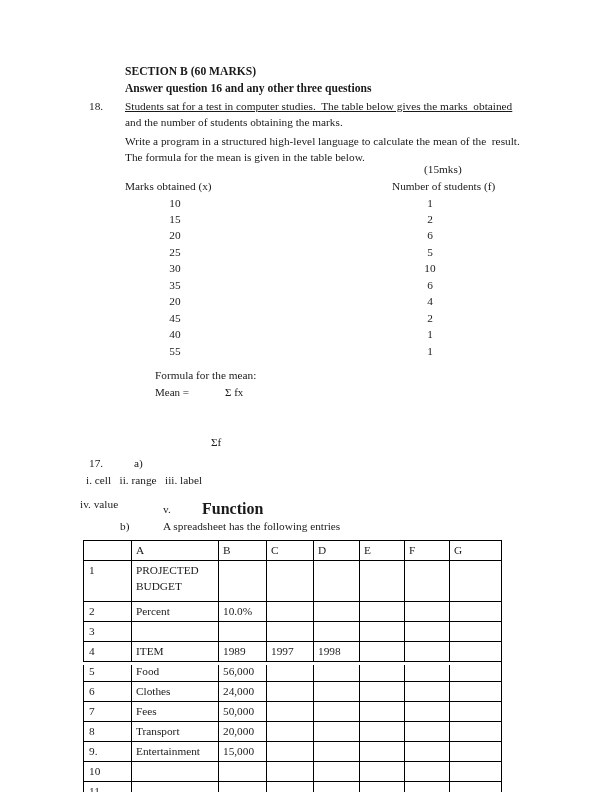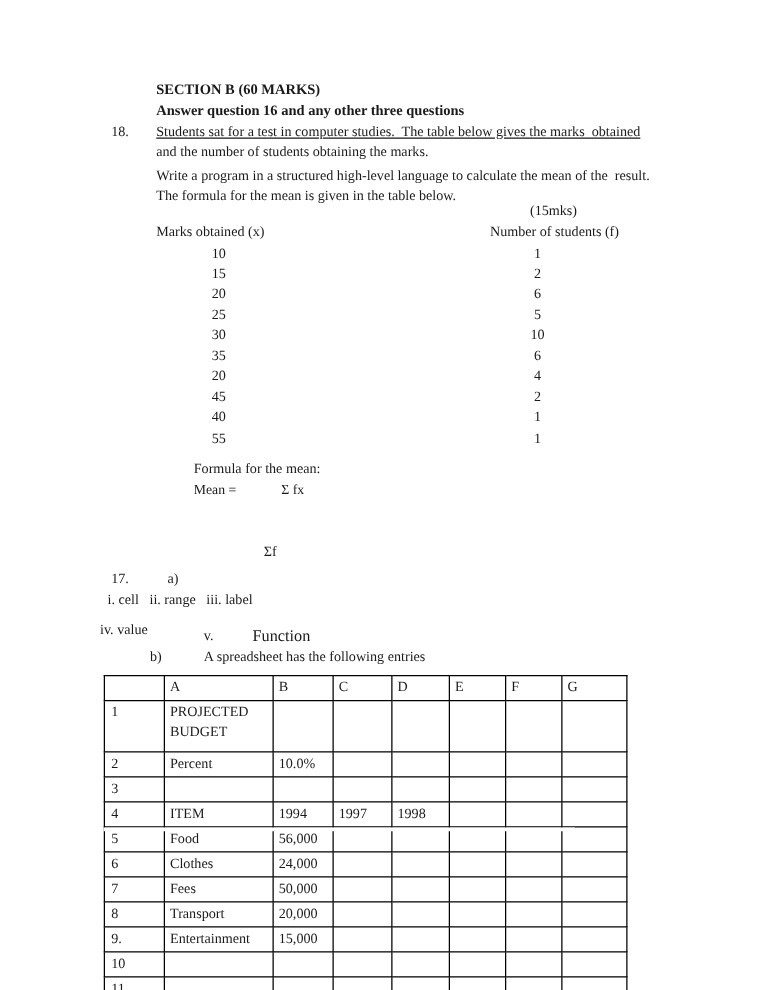--- a/index.html
+++ b/index.html
@@ -45,21 +45,21 @@
   .formula-num   { left: 155px; font-size: 11px; }
   .formula-num .sig { margin-left: 36px; }
   .formula-den   { left: 211px; font-size: 11.3px; }
 
   
   .q17-a-label { left: 134px; font-size: 11.3px; }
   .q17-a-text  { left: 163px; font-size: 11.3px; }
   .roman-line  { left: 86px;  font-size: 11.3px; }
   .roman-line2 { left: 80px;  font-size: 11.3px; }
   .q17-v-num   { left: 163px; font-size: 11.3px; }
-  .q17-v-text  { left: 202px; font-size: 13px; }
+  .q17-v-text  { left: 202px; font-size: 16px; font-weight: bold; }
   .q17-b-label { left: 120px; font-size: 11.3px; }
   .q17-b-text  { left: 163px; font-size: 11.3px; }
 
   
   #sheet {
     position: absolute;
     left: 83px;
     top: 540px;
     width: 377px;
     border-collapse: collapse;
@@ -193,21 +193,21 @@
           <td class="cB"></td>
           <td class="cC"></td>
           <td class="cD"></td>
           <td class="cE"></td>
           <td class="cF"></td>
           <td class="cG"></td>
         </tr>
         <tr class="gap-below">
           <td class="rownum">4</td>
           <td class="cA">ITEM</td>
-          <td class="cB">1994</td>
+          <td class="cB">1989</td>
           <td class="cC">1997</td>
           <td class="cD">1998</td>
           <td class="cE"></td>
           <td class="cF"></td>
           <td class="cG"></td>
         </tr>
         <tr class="gap-above">
           <td class="rownum">5</td>
           <td class="cA">Food</td>
           <td class="cB">56,000</td>

